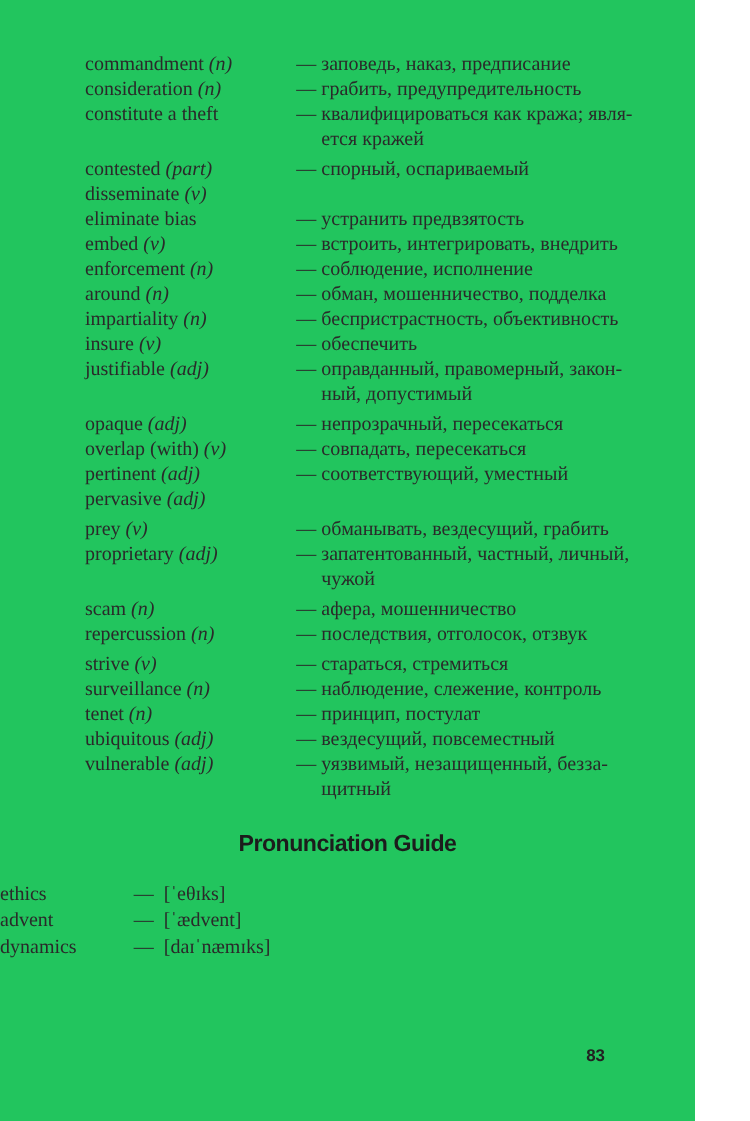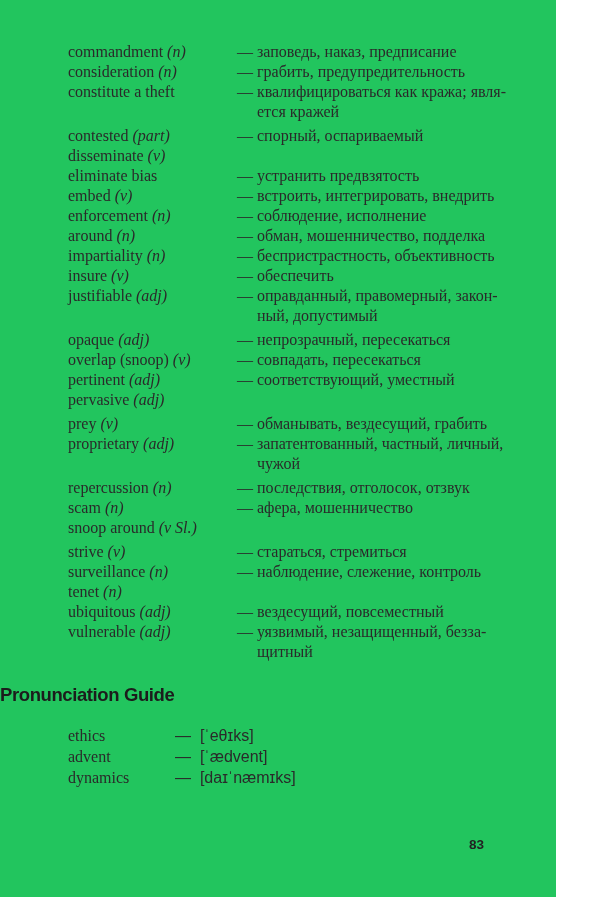--- a/index.html
+++ b/index.html
@@ -38,44 +38,43 @@
   }
   .def-cell {
     width: 320px;
     flex: none;
     white-space: pre-line;
     padding-left: 20px;
     text-indent: -20px;
   }
   .pron-title {
     margin: 24px 0 20px 0;
-    text-align: left;
+    text-align: center;
     font-family: "Liberation Sans", sans-serif;
     font-weight: bold;
     font-size: 18.5px;
     letter-spacing: -0.4px;
     line-height: 1;
     color: #1c1c1c;
   }
   .pron-list {
-    padding-left: 68px;
   }
   .pron-row {
     display: flex;
     font-size: 16px;
     line-height: 21px;
   }
   .pron-term {
     width: 107px;
     flex: none;
   }
   .pron-def {
     flex: none;
     white-space: pre;
-    font-family: Liberation Sans, sans-serif;
+    font-family: Liberation Serif, serif;
   }
   .page-number {
     position: absolute;
     top: 837px;
     right: 72px;
     font-family: "Liberation Sans", sans-serif;
     font-weight: bold;
     font-size: 13.5px;
     color: #222222;
   }
@@ -148,21 +147,21 @@
 ный, допустимый</div>
   </div>
 </div>
       <div class="group">
   <div class="row">
     <div class="term-cell"><span class="term">opaque</span><span class="pos">(adj)</span></div>
     <div class="def-cell">— непрозрачный, пересекаться</div>
   </div>
 
   <div class="row">
-    <div class="term-cell"><span class="term">overlap (snoop)</span><span class="pos">(v)</span></div>
+    <div class="term-cell"><span class="term">overlap (with)</span><span class="pos">(v)</span></div>
     <div class="def-cell">— совпадать, пересекаться</div>
   </div>
 
   <div class="row">
     <div class="term-cell"><span class="term">pertinent</span><span class="pos">(adj)</span></div>
     <div class="def-cell">— соответствующий, уместный</div>
   </div>
 
   <div class="row">
     <div class="term-cell"><span class="term">pervasive</span><span class="pos">(adj)</span></div>
@@ -175,46 +174,46 @@
   </div>
 
   <div class="row">
     <div class="term-cell"><span class="term">proprietary</span><span class="pos">(adj)</span></div>
     <div class="def-cell">— запатентованный, частный, личный,
 чужой</div>
   </div>
 </div>
       <div class="group">
   <div class="row">
+    <div class="term-cell"><span class="term">scam</span><span class="pos">(n)</span></div>
+    <div class="def-cell">— афера, мошенничество</div>
+  </div>
+
+  <div class="row">
     <div class="term-cell"><span class="term">repercussion</span><span class="pos">(n)</span></div>
     <div class="def-cell">— последствия, отголосок, отзвук</div>
   </div>
 
   <div class="row">
-    <div class="term-cell"><span class="term">scam</span><span class="pos">(n)</span></div>
-    <div class="def-cell">— афера, мошенничество</div>
-  </div>
-
-  <div class="row">
-    <div class="term-cell"><span class="term">snoop around</span><span class="pos">(v Sl.)</span></div>
   </div>
 </div>
       <div class="group">
   <div class="row">
     <div class="term-cell"><span class="term">strive</span><span class="pos">(v)</span></div>
     <div class="def-cell">— стараться, стремиться</div>
   </div>
 
   <div class="row">
     <div class="term-cell"><span class="term">surveillance</span><span class="pos">(n)</span></div>
     <div class="def-cell">— наблюдение, слежение, контроль</div>
   </div>
 
   <div class="row">
     <div class="term-cell"><span class="term">tenet</span><span class="pos">(n)</span></div>
+    <div class="def-cell">— принцип, постулат</div>
   </div>
 
   <div class="row">
     <div class="term-cell"><span class="term">ubiquitous</span><span class="pos">(adj)</span></div>
     <div class="def-cell">— вездесущий, повсеместный</div>
   </div>
 
   <div class="row">
     <div class="term-cell"><span class="term">vulnerable</span><span class="pos">(adj)</span></div>
     <div class="def-cell">— уязвимый, незащищенный, безза-

